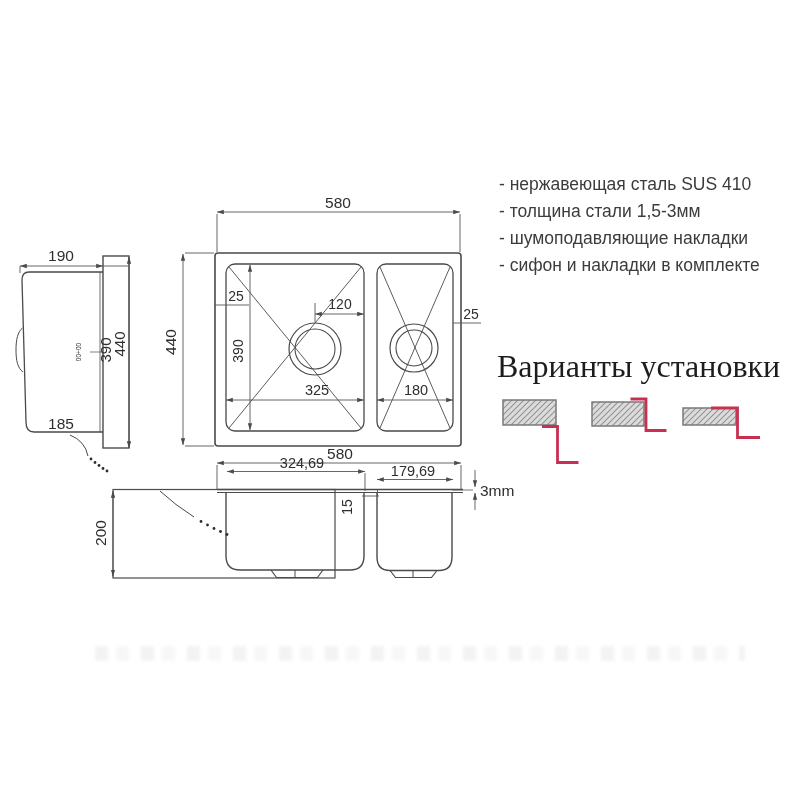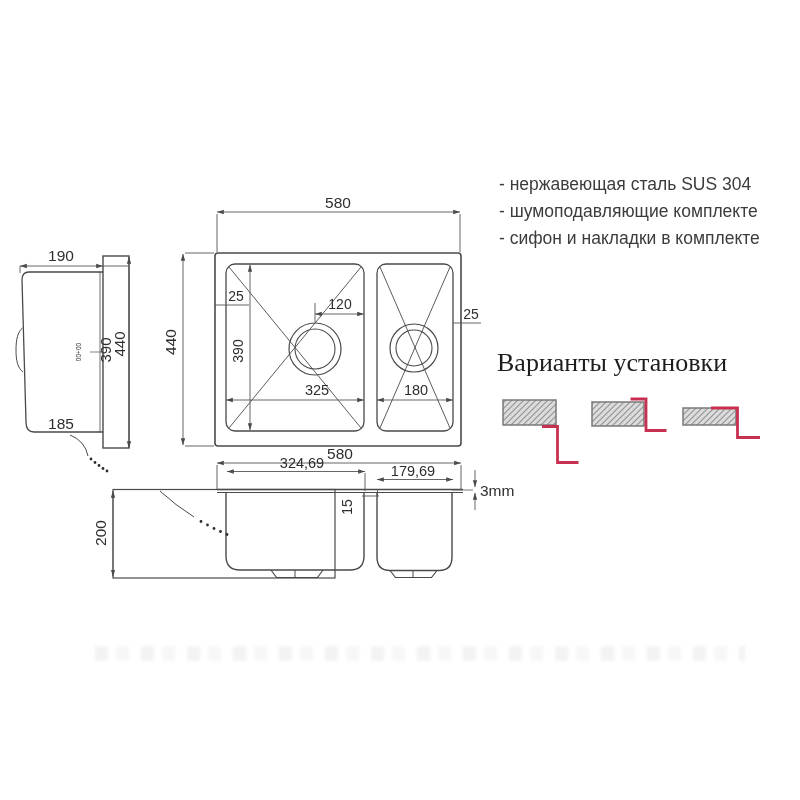--- a/index.html
+++ b/index.html
@@ -4,21 +4,21 @@
 <style>
   html,body{margin:0;padding:0;background:#ffffff;}
   #canvas{position:relative;width:800px;height:800px;background:#ffffff;overflow:hidden;
           font-family:"Liberation Sans",sans-serif;}
   svg{position:absolute;left:0;top:0;}
   svg text{font-family:"Liberation Sans",sans-serif;fill:#2e2e2e;}
   .features{position:absolute;left:499px;top:171px;width:290px;
             font-size:17.5px;line-height:27px;color:#3c3c3c;}
   .features div{white-space:nowrap;}
   .install-title{position:absolute;left:497px;top:348px;width:300px;
-                 font-family:"Liberation Serif",serif;font-size:26px;color:#1d1d1d;
+                 font-family:"Liberation Serif",serif;font-size:32px;color:#1d1d1d;
                  white-space:nowrap;}
   .watermark{position:absolute;left:95px;top:646px;width:650px;height:15px;
              background:repeating-linear-gradient(90deg,#eaeaea 0 13px,#ffffff 13px 21px,#f2f2f2 21px 34px,#ffffff 34px 46px);
              filter:blur(1.6px);opacity:.55;}
 </style>
 </head>
 <body>
 
 <div id="canvas">
 
@@ -185,22 +185,23 @@
         <path d="M630.5,399 L646,399 L646,430.5 L666.5,430.5" fill="none" stroke="#c73050" stroke-width="2.8"></path>
       </g>
       <g>
         <rect x="683" y="408" width="53" height="17" fill="url(#hatch)" stroke="#7a7a7a" stroke-width="1.5"></rect>
         <path d="M711,408 L737.5,408 L737.5,437.5 L760,437.5" fill="none" stroke="#c73050" stroke-width="2.8"></path>
       </g>
     </g>
   </svg>
 
   <div class="features">
-    <div>- нержавеющая сталь SUS 304</div>
-    <div>- шумоподавляющие комплекте</div>
+    <div>- нержавеющая сталь SUS 410</div>
+    <div>- толщина стали 1,5-3мм</div>
+    <div>- шумоподавляющие накладки</div>
     <div>- сифон и накладки в комплекте</div>
   </div>
 
   <div class="install-title">Варианты установки</div>
 
   <div class="watermark"></div>
 
 </div>
 
 </body></html>

